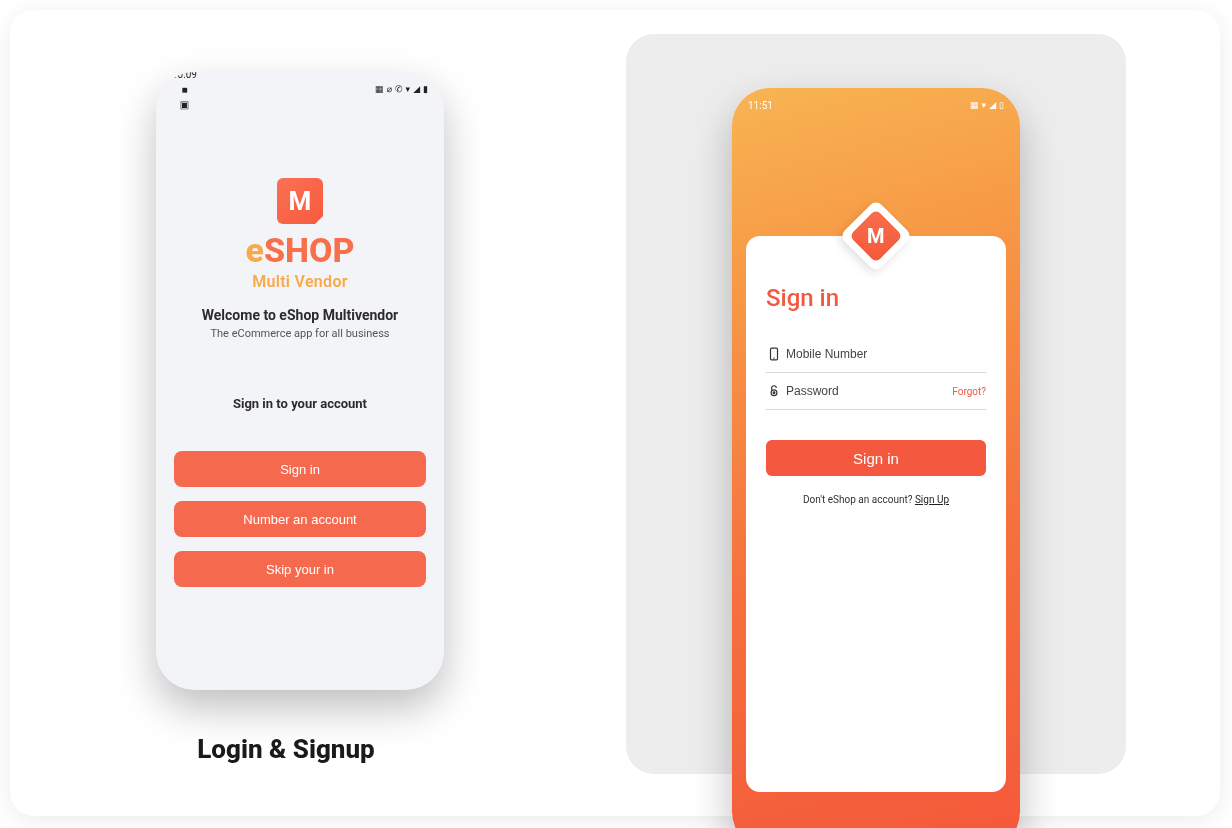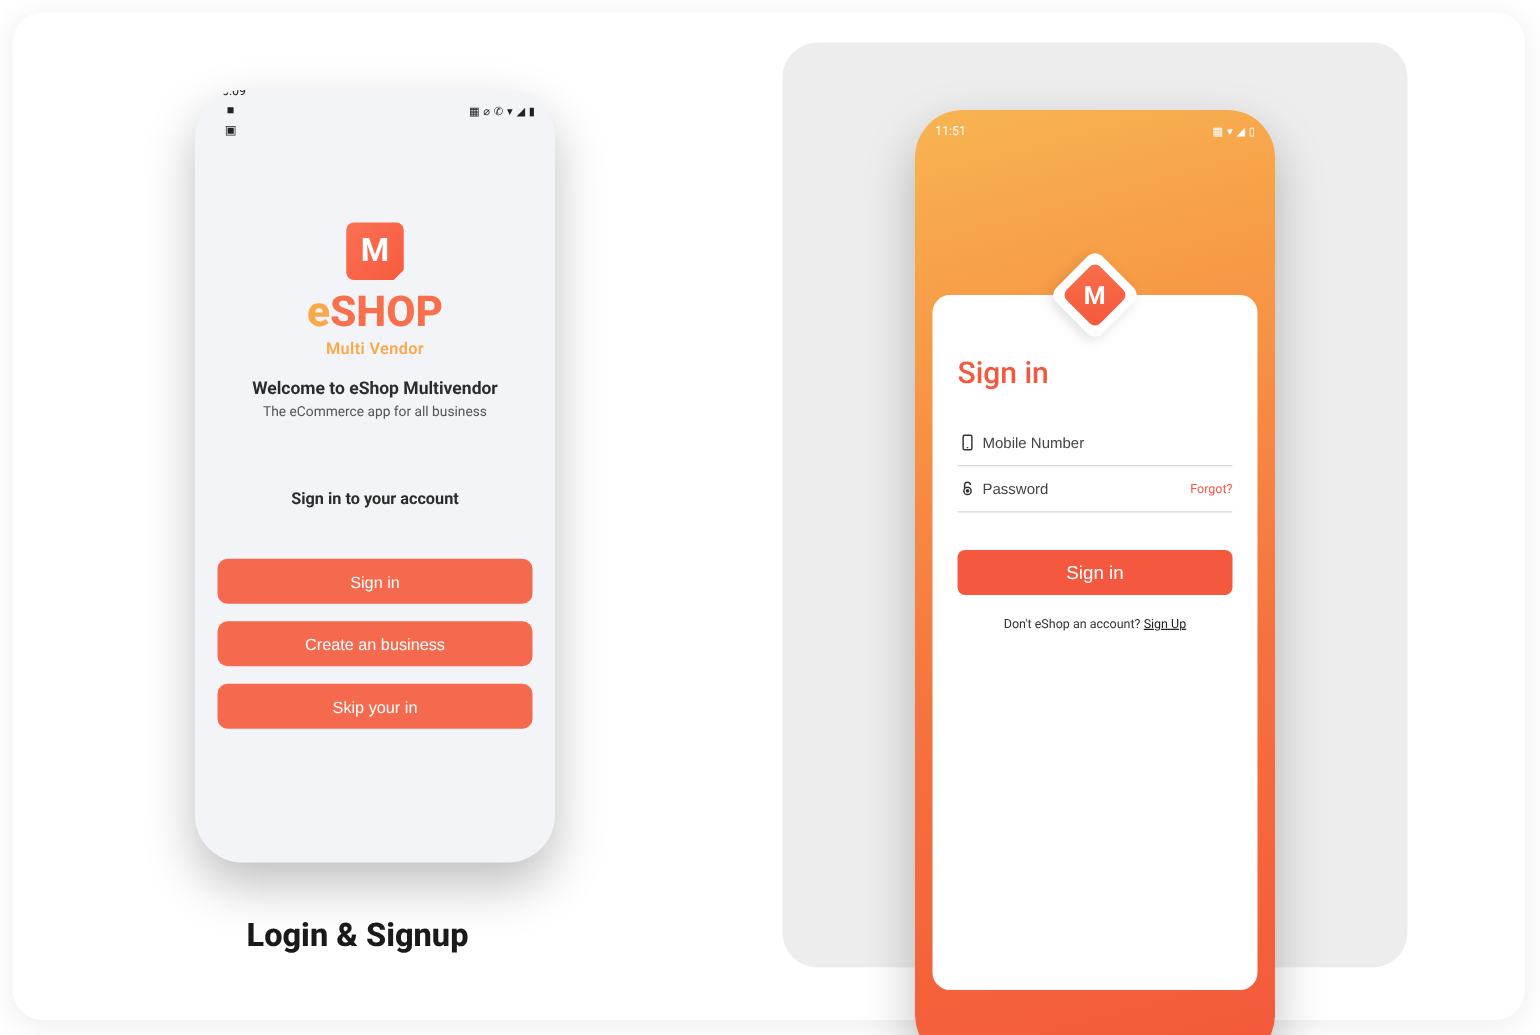--- a/index.html
+++ b/index.html
@@ -73,21 +73,21 @@
   .logo-text {
     font-size: 34px;
     font-weight: 800;
     margin-top: 6px;
     display:inline-block;
   }
   .logo-text .e { color:#f9a94a; }
   .logo-text .s { color:#f86f4b; text-transform:uppercase;}
   .logo-sub {
     color: #f9a94a;
-    font-size: 13px;
+    font-size: 16px;
     font-weight: 600;
     letter-spacing: 0.3px;
     margin-top: 2px;
   }
   .welcome-title {
     margin-top: 16px;
     font-size: 14px;
     font-weight: 700;
     color:#2c2c2c;
     text-align:center;
@@ -286,21 +286,21 @@
       <div class="logo-sub">Multi Vendor</div>
     </div>
 
     <div class="welcome-title">Welcome to eShop Multivendor</div>
     <div class="welcome-sub">The eCommerce app for all business</div>
 
     <div class="signin-prompt">Sign in to your account</div>
 
     <div class="btn-stack">
       <button class="btn-primary">Sign in</button>
-      <button class="btn-primary">Create an business</button>
+      <button class="btn-primary">Number an account</button>
       <button class="btn-primary">Skip your in</button>
     </div>
   </div>
 
   <div class="caption">Login &amp; Signup</div>
 
   <div class="right-panel">
     <div class="phone-right">
       <div class="status-bar light">
         <div class="status-left">

